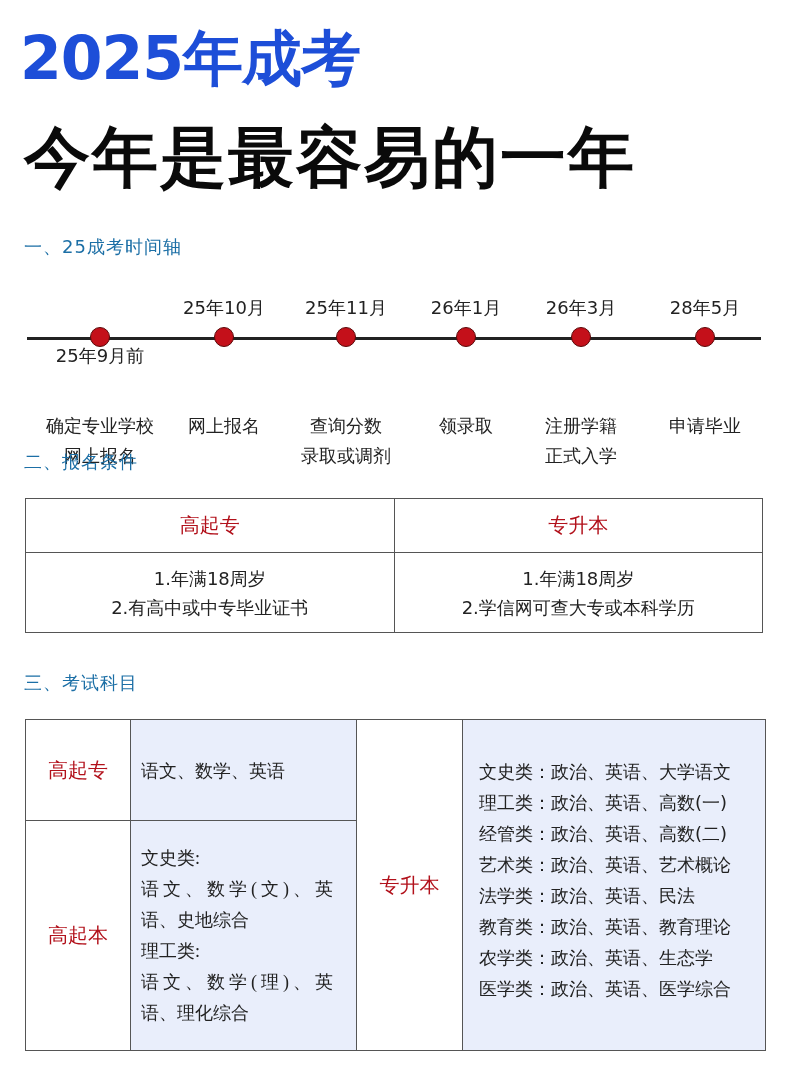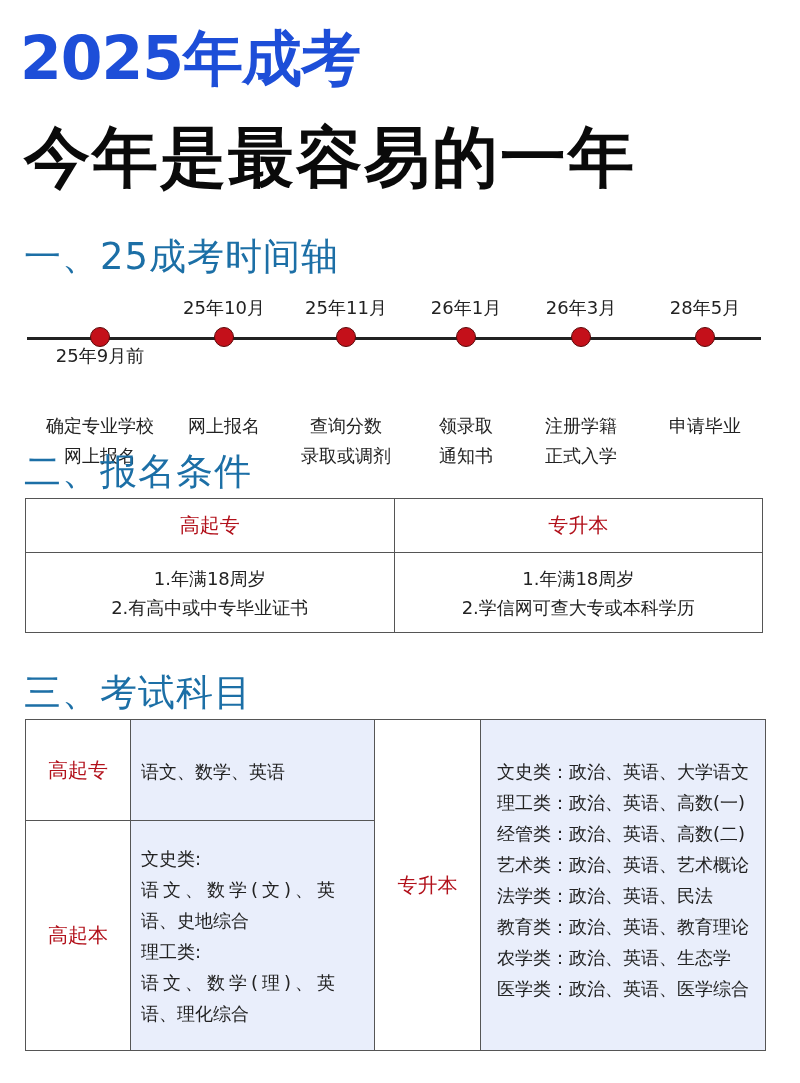--- a/index.html
+++ b/index.html
@@ -2,42 +2,42 @@
 <html><head>
 <meta charset="utf-8">
 <style>
   * { margin: 0; padding: 0; box-sizing: border-box; }
   html, body { width: 800px; height: 1083px; background: #ffffff; overflow: hidden; }
   body { position: relative; font-family: "DejaVu Sans", "Liberation Sans", sans-serif; color: #222; }
 
   .title1 { position: absolute; left: 20px; top: 28px; font-size: 60px; font-weight: bold; color: #1d4ed8; letter-spacing: -1px; line-height: 1; }
   .title2 { position: absolute; left: 24px; top: 125px; font-size: 66px; font-weight: bold; color: #0a0a0a; letter-spacing: 2px; line-height: 1; }
 
-  .section-h { position: absolute; left: 24px; font-size: 37px; color: #1c6fa6; line-height: 1; letter-spacing: 1px; }
+  .section-h { position: absolute; left: 24px; font-size: 18px; color: #1c6fa6; line-height: 1; letter-spacing: 1px; }
 
   
   .tl-line { position: absolute; left: 27px; top: 337px; width: 734px; height: 3px; background: #222; }
   .tl-item { position: absolute; width: 140px; margin-left: -70px; text-align: center; }
   .tl-date { position: absolute; top: 296px; font-size: 18px; color: #222; }
   .tl-dot { position: absolute; top: 327px; width: 20px; height: 20px; margin-left: -10px; border-radius: 50%; background: #c4101a; border: 1.5px solid #5a0a0a; }
   .tl-desc { position: absolute; top: 363px; font-size: 18px; color: #222; line-height: 30px; margin-top: 48px; }
 
   
   .cond { position: absolute; left: 25px; top: 498px; width: 738px; border-collapse: collapse; }
   .cond td { border: 1.5px solid #555; text-align: center; }
   .cond .hd { height: 54px; font-size: 20px; color: #b2111b; }
   .cond .bd { height: 80px; font-size: 18px; line-height: 29px; color: #222; }
 
   
   .subj { position: absolute; left: 25px; top: 719px; width: 741px; height: 332px; border-collapse: collapse; }
   .subj td { border: 1.5px solid #555; vertical-align: middle; }
   .subj .lbl { width: 105px; text-align: center; font-size: 20px; color: #b2111b; }
   .subj .lbl2 { width: 106px; text-align: center; font-size: 20px; color: #b2111b; }
   .subj .blue { background: #e9eefb; font-size: 18px; color: #222; padding-left: 10px; line-height: 31px; }
-  .subj .c1 { width: 244px; }
+  .subj .c1 { width: 226px; font-family: Liberation Serif, serif; }
   .subj .c3 { padding-left: 16px; padding-top: 10px; line-height: 31px; }
   .row-top { height: 101px; }
   .row-top .blue { vertical-align: top; padding-top: 36px; }
   .spread { letter-spacing: 4px; }
 </style>
 </head>
 <body>
 
 <div class="title1">2025年成考</div>
 <div class="title2">今年是最容易的一年</div>
@@ -68,21 +68,20 @@
   <div class="tl-item tl-desc" style="left:224px;">
     <div>网上报名</div>
     <div></div>
   </div>
   <div class="tl-item tl-desc" style="left:346px;">
     <div>查询分数</div>
     <div>录取或调剂</div>
   </div>
   <div class="tl-item tl-desc" style="left:466px;">
     <div>领录取</div>
-    <div>通知书</div>
   </div>
   <div class="tl-item tl-desc" style="left:581px;">
     <div>注册学籍</div>
     <div>正式入学</div>
   </div>
   <div class="tl-item tl-desc" style="left:705px;">
     <div>申请毕业</div>
     <div></div>
   </div>
 </div>

